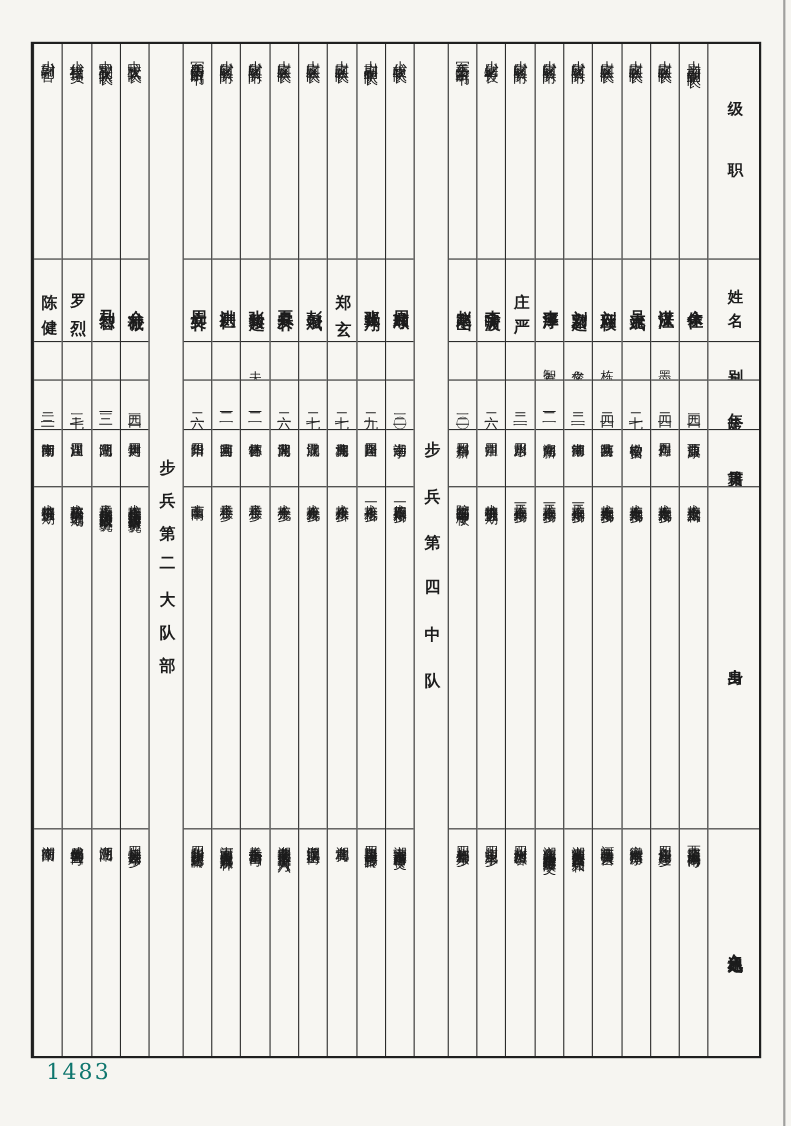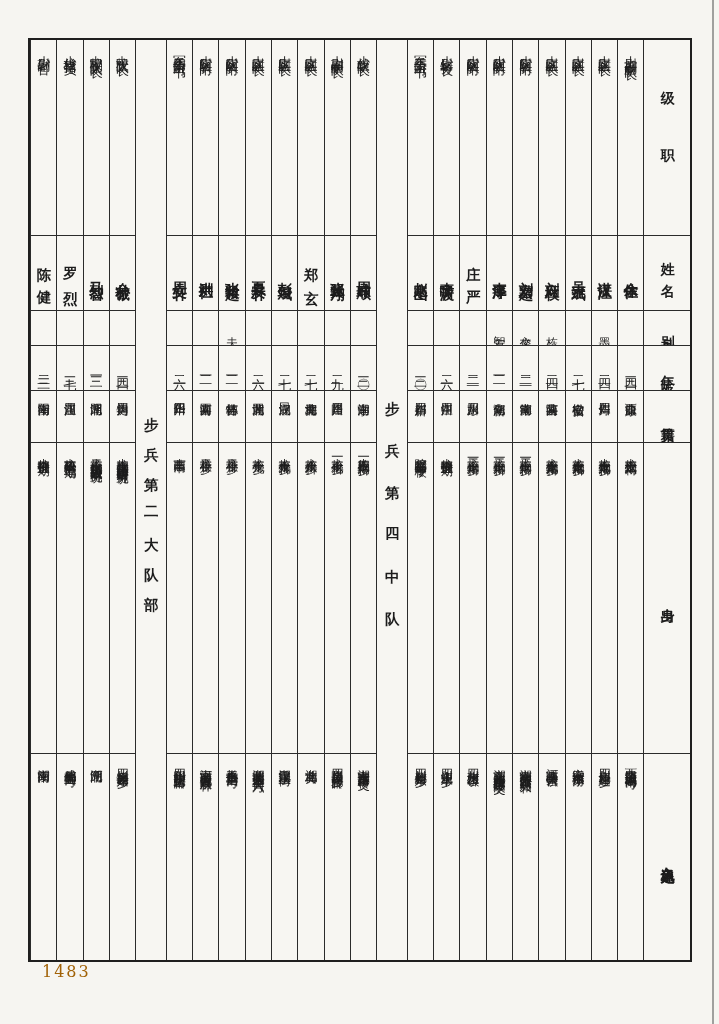--- a/index.html
+++ b/index.html
@@ -73,23 +73,23 @@
   
   .section { justify-content: center; align-items: center; }
   .section .vtext {
     font-size: 14.5px; font-weight: bold; letter-spacing: 42px;
     padding-top: 30px;
   }
   .sec2 .vtext { letter-spacing: 30px; padding-top: 20px; }
   .page-number {
     position: absolute;
     left: 42px; top: 962px;
-    font-size: 16px;
+    font-size: 20px;
     letter-spacing: 2px;
-    color: #a16207;
+    color: #0f766e;
     font-family: "DejaVu Serif", serif;
   }
 </style>
 </head>
 <body>
 
 <div class="edge-line"></div>
 
 <div class="table-wrap">
 

